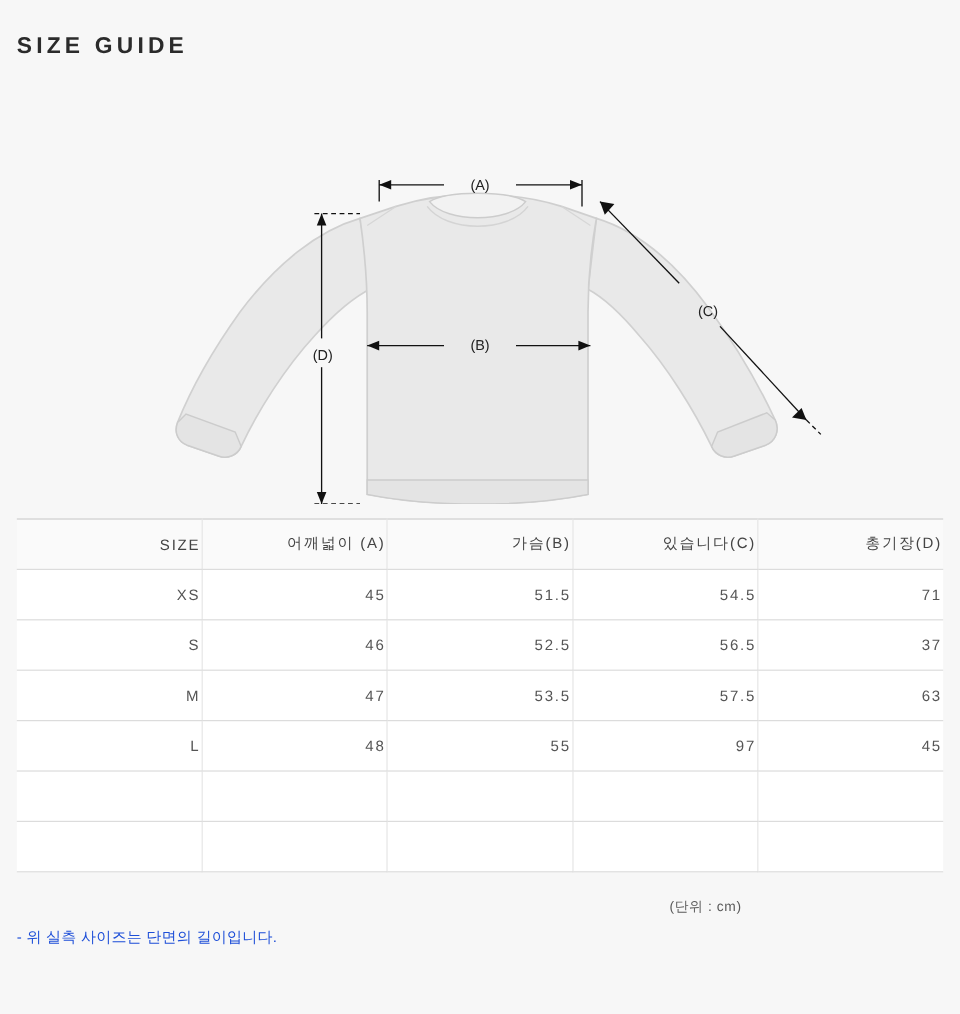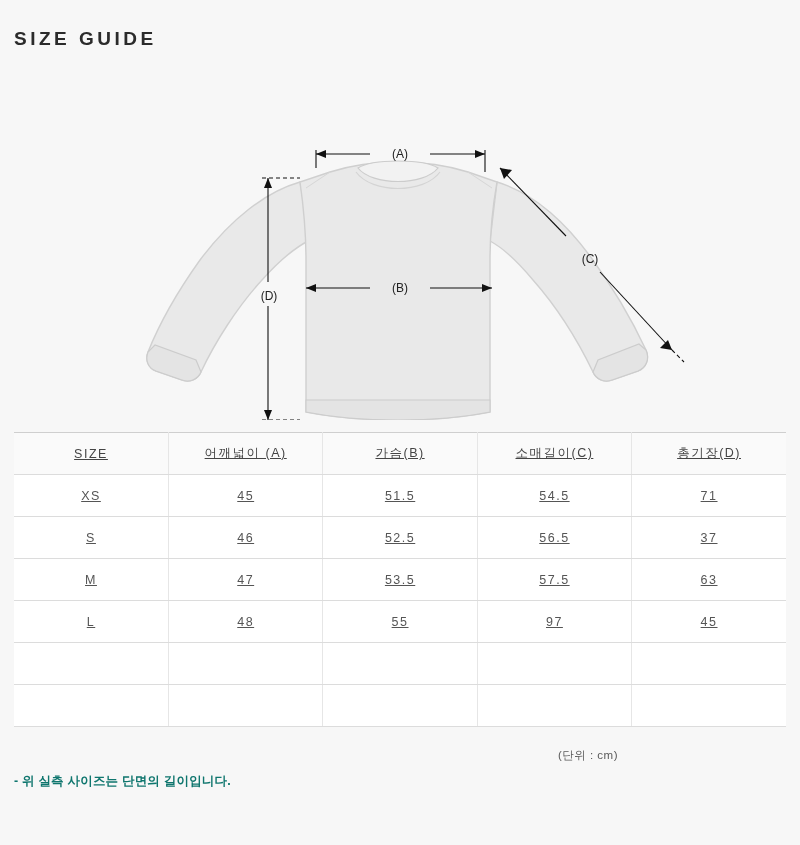--- a/index.html
+++ b/index.html
@@ -49,27 +49,26 @@
   }
   table.size-table tr {
     height: 42px;
   }
   table.size-table th,
   table.size-table td {
     border-top: 1px solid #dcdcdc;
     border-bottom: 1px solid #dcdcdc;
     border-left: 1px solid #e6e6e6;
     border-right: 1px solid #e6e6e6;
-    text-align: center;
+    text-align: right;
     font-size: 12.5px;
     font-weight: normal;
     color: #555;
     letter-spacing: 1.5px;
     background: #fff;
-    text-decoration: underline;
   }
   table.size-table th {
     background: #fafafa;
     color: #444;
   }
   table.size-table tr:first-child th {
     border-top: 1px solid #cfcfcf;
   }
   table.size-table th:first-child,
   table.size-table td:first-child {
@@ -90,24 +89,23 @@
     text-align: right;
   }
   .notes {
     position: absolute;
     left: 14px;
     top: 770px;
     width: 772px;
   }
   .notes div {
     font-size: 12.5px;
-    color: #0f766e;
+    color: #1d4ed8;
     line-height: 23px;
     letter-spacing: 0.2px;
-    font-weight: bold;
   }
   .dim-label {
     font-size: 12px;
     fill: #222;
     font-family: "Liberation Sans", sans-serif;
   }
 </style>
 </head>
 <body>
 
@@ -186,21 +184,21 @@
     </svg>
   </div>
 
   <div class="table-wrap">
     <table class="size-table">
       <thead>
         <tr>
           <th>SIZE</th>
           <th>어깨넓이 (A)</th>
           <th>가슴(B)</th>
-          <th>소매길이(C)</th>
+          <th>있습니다(C)</th>
           <th>총기장(D)</th>
         </tr>
       </thead>
       <tbody>
         <tr>
           <td>XS</td>
           <td>45</td>
           <td>51.5</td>
           <td>54.5</td>
           <td>71</td>

